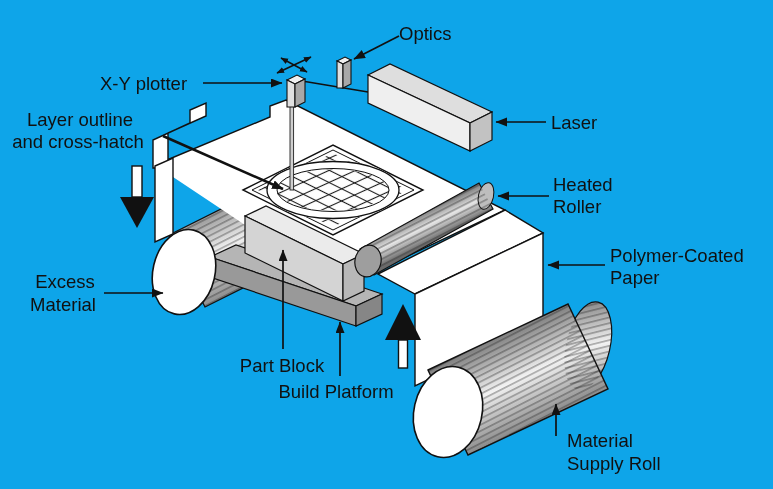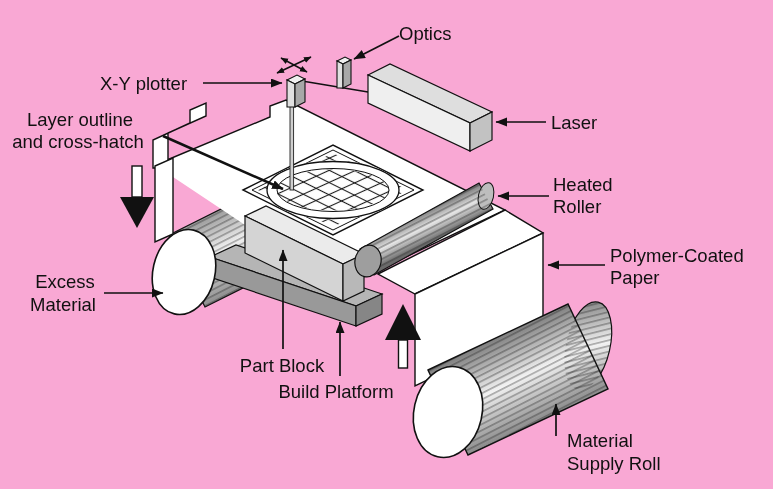--- a/index.html
+++ b/index.html
@@ -1,16 +1,16 @@
 <!DOCTYPE html>
 <html><head>
 <meta charset="utf-8">
 <style>
   html,body{margin:0;padding:0;background:#ffffff;}
-  .canvas{position:relative;width:773px;height:489px;background:#f9a8d4;overflow:hidden;
+  .canvas{position:relative;width:773px;height:489px;background:#0ea5e9;overflow:hidden;
           font-family:"Liberation Sans", sans-serif;}
   svg{position:absolute;left:0;top:0;}
   .lbl{font-family:"Liberation Sans", sans-serif;font-size:18.5px;fill:#111;}
   .outline{fill:#ffffff;stroke:#111;stroke-width:1.4;}
   .leader{stroke:#111;stroke-width:1.7;fill:none;}
 </style>
 </head>
 <body>
 
 <div class="canvas">

